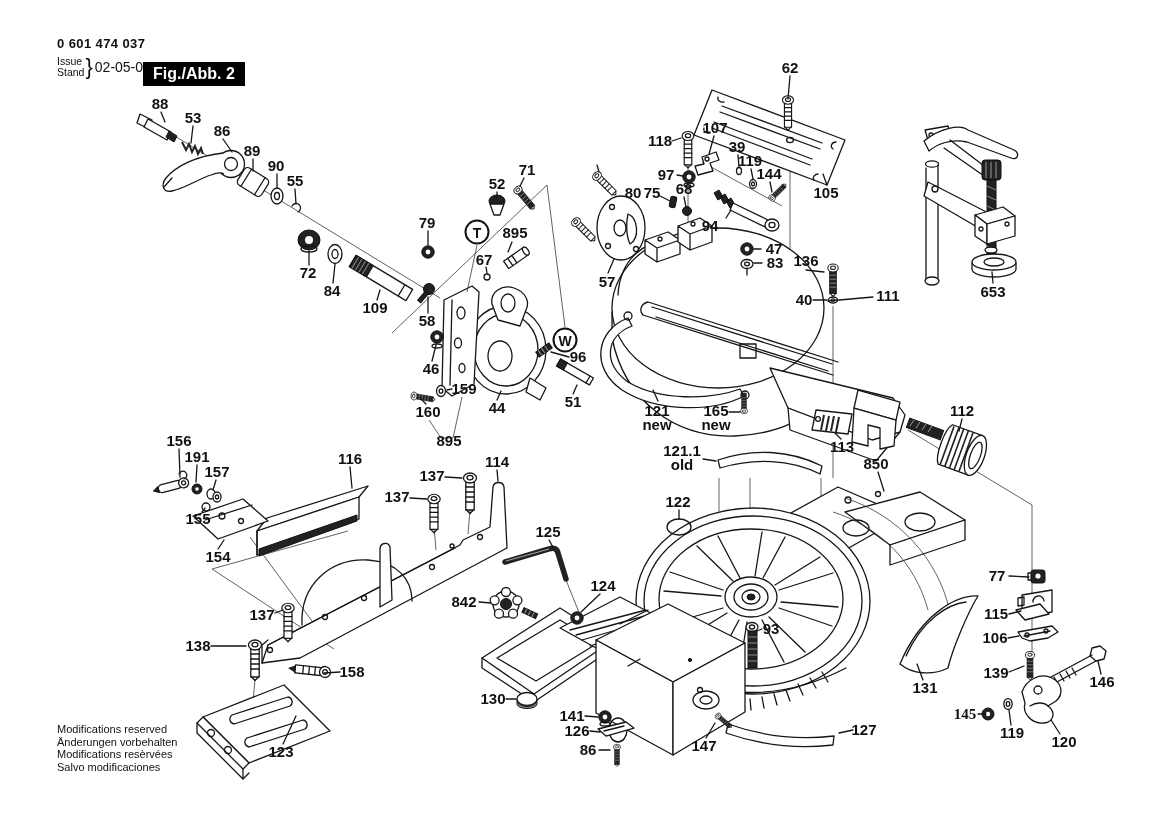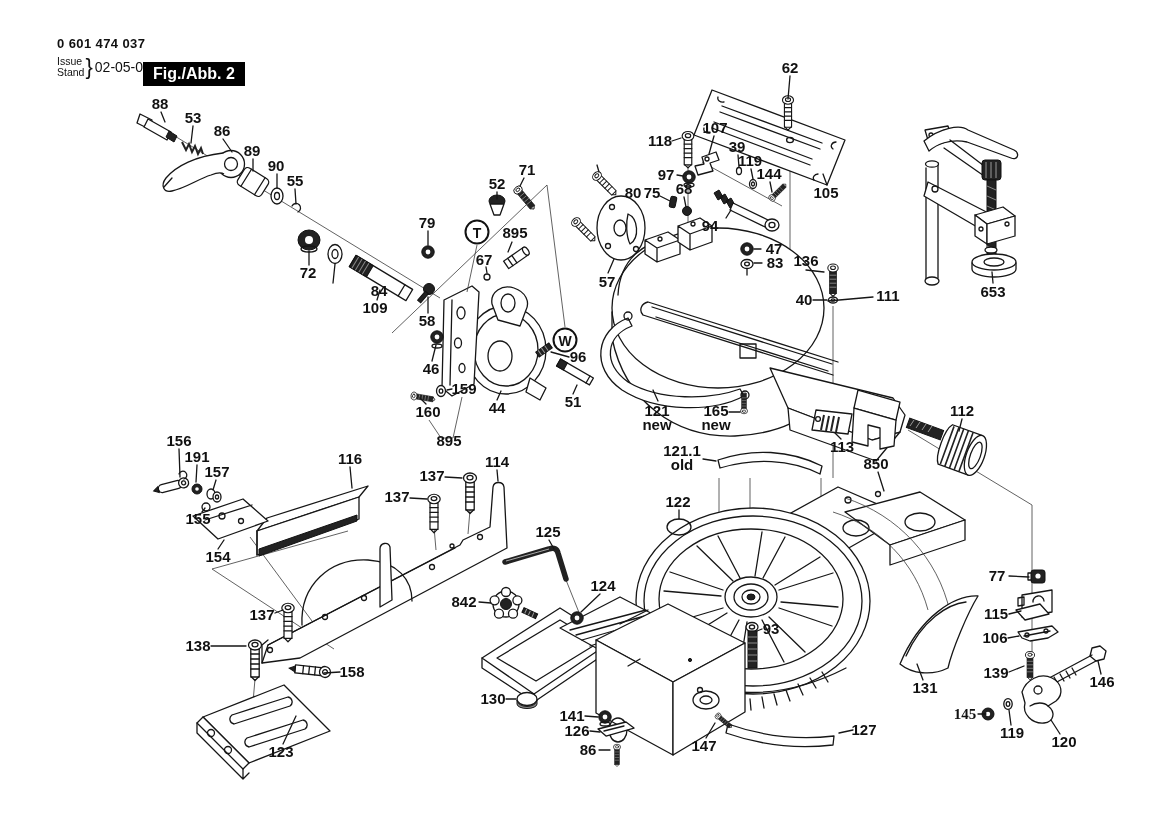--- a/index.html
+++ b/index.html
@@ -455,30 +455,36 @@
       <div class="issue-labels">
         <div>Issue</div>
         <div>Stand</div>
       </div>
       <div class="brace">}</div>
       <div class="date">02-05-09</div>
     </div>
   </div>
   <div class="figbox">Fig./Abb. 2</div>
 
+  <div class="footer">
+    <div>Modifications reserved</div>
+    <div>Änderungen vorbehalten</div>
+    <div>Modifications resèrvées</div>
+    <div>Salvo modificaciones</div>
+  </div>
 
   <div id="labels-layer">
       <div class="part-label" style="left: 160px; top: 104px;">88</div>
       <div class="part-label" style="left: 193px; top: 118px;">53</div>
       <div class="part-label" style="left: 222px; top: 131px;">86</div>
       <div class="part-label" style="left: 252px; top: 151px;">89</div>
       <div class="part-label" style="left: 276px; top: 166px;">90</div>
       <div class="part-label" style="left: 295px; top: 181px;">55</div>
       <div class="part-label" style="left: 308px; top: 273px;">72</div>
-      <div class="part-label" style="left: 332px; top: 291px; margin-left: 47px;">84</div>
+      <div class="part-label" style="left: 332px; top: 291px;">84</div>
       <div class="part-label" style="left: 375px; top: 308px;">109</div>
       <div class="part-label" style="left: 427px; top: 223px;">79</div>
       <div class="part-label" style="left: 497px; top: 184px;">52</div>
       <div class="part-label" style="left: 527px; top: 170px;">71</div>
       <div class="part-label" style="left: 515px; top: 233px;">895</div>
       <div class="part-label" style="left: 484px; top: 260px;">67</div>
       <div class="part-label" style="left: 427px; top: 321px;">58</div>
       <div class="part-label" style="left: 431px; top: 369px;">46</div>
       <div class="part-label" style="left: 464px; top: 389px;">159</div>
       <div class="part-label" style="left: 428px; top: 412px;">160</div>

